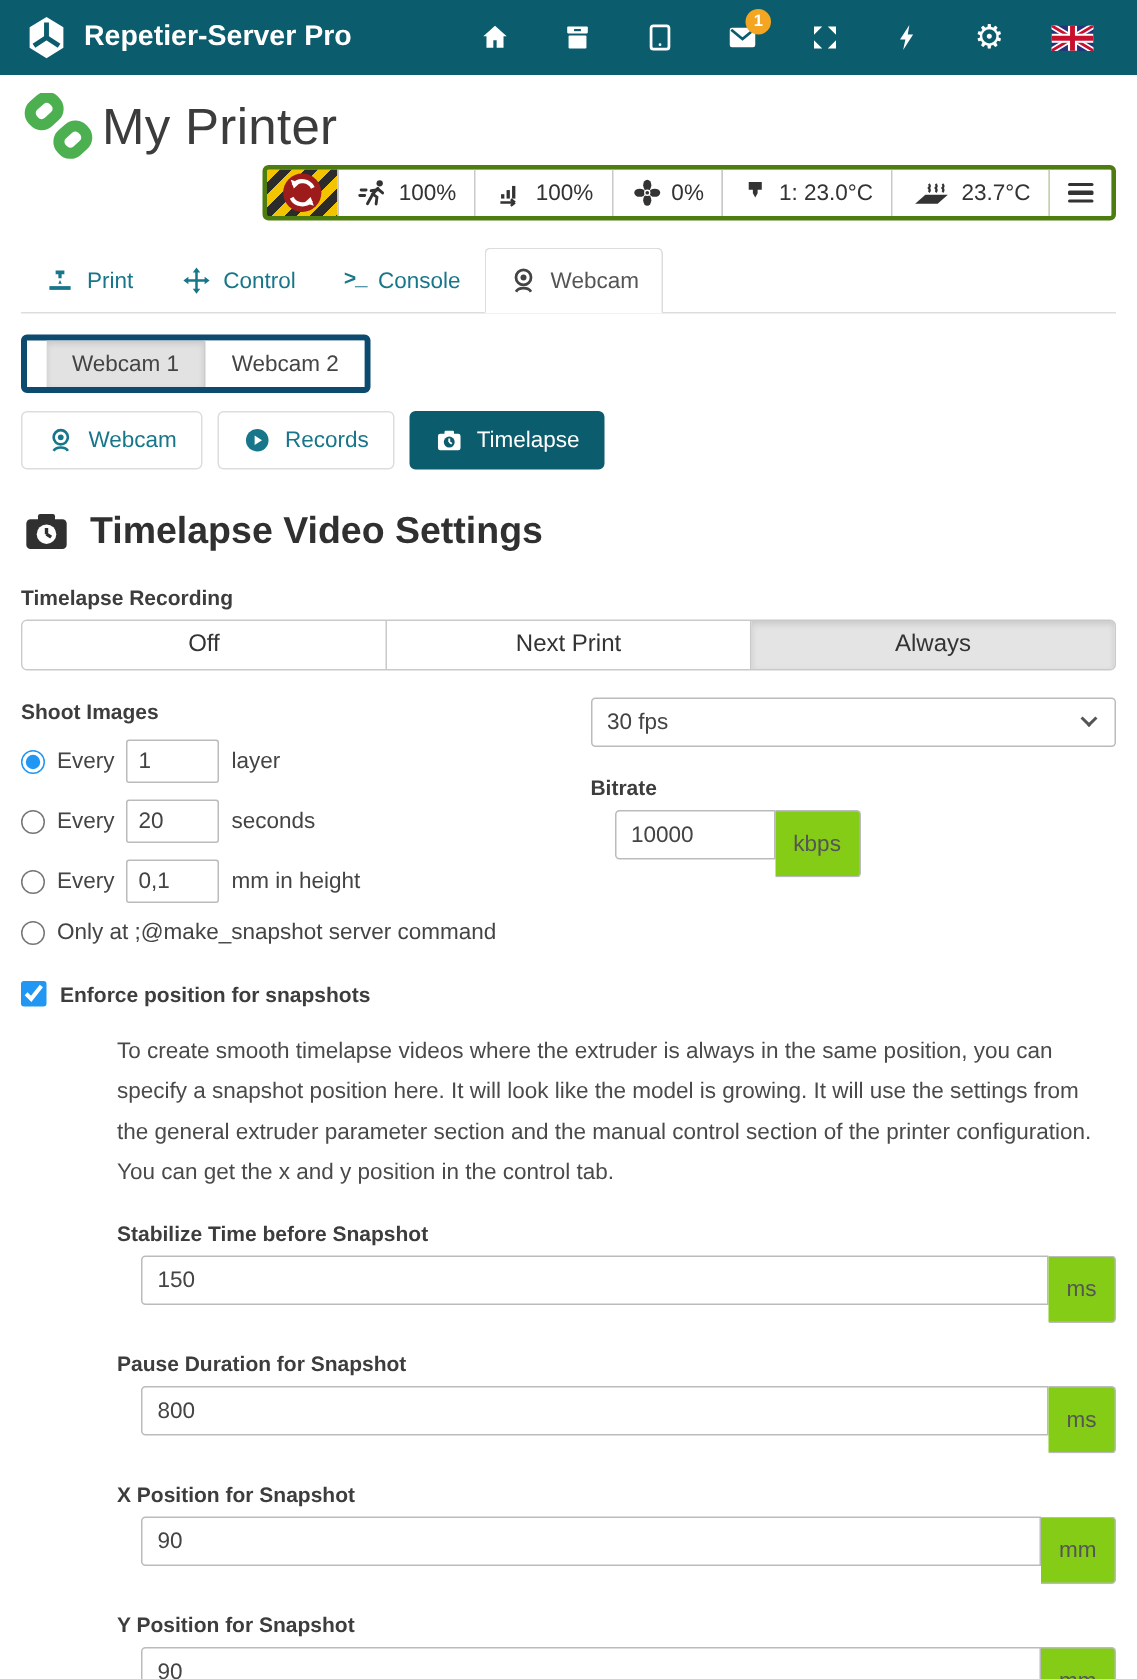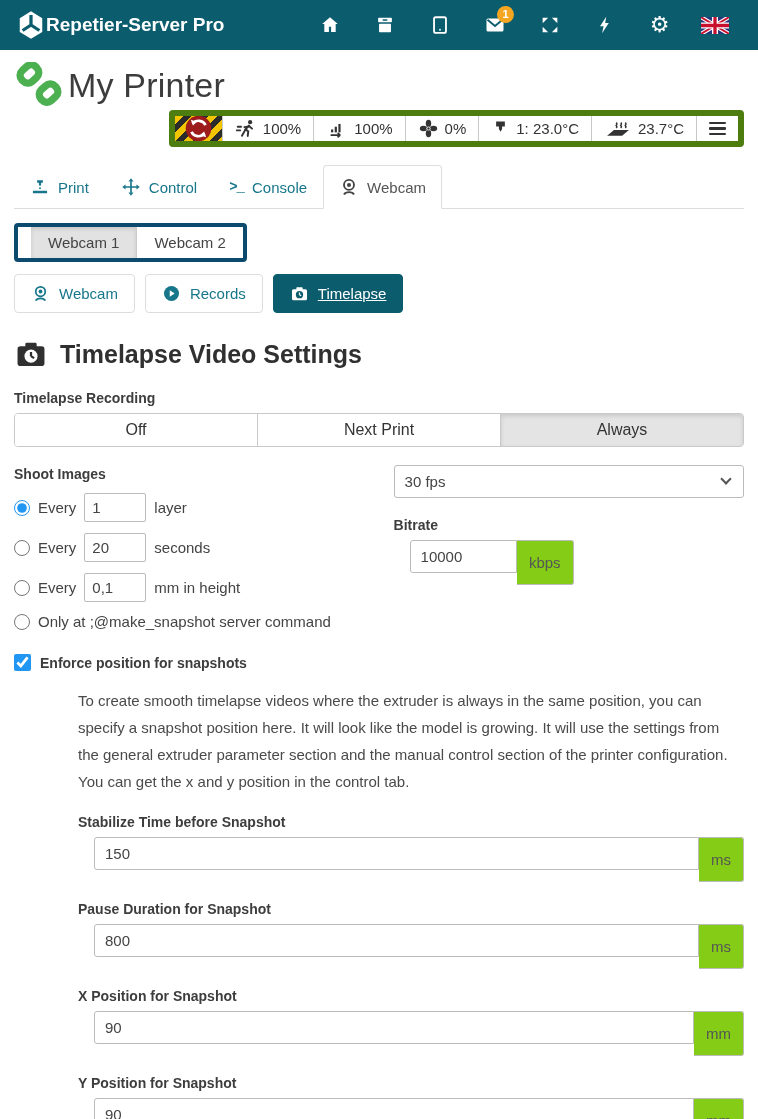--- a/index.html
+++ b/index.html
@@ -7,38 +7,38 @@
   body {
     font-family: "Liberation Sans", sans-serif;
     background: #fff; color: #404040;
     -webkit-font-smoothing: antialiased;
   }
   
   .navbar {
     height: 50px; background: #0b5c6d; display: flex; align-items: center;
     padding: 0 16px; color: #fff;
   }
-  .brand { display: flex; align-items: center; font-size: 19px; font-weight: bold; }
+  .brand { display: flex; align-items: center; gap: 10px; font-size: 19px; font-weight: bold; }
   .nav-icons { margin-left: auto; display: flex; align-items: center; gap: 0; }
   .nav-btn { position: relative; width: 55px; height: 50px; display:flex; align-items:center; justify-content:center; cursor:pointer; }
   .nav-btn svg { display:block; }
   .badge {
     position: absolute; top: 6px; right: 8px; min-width: 17px; height: 17px;
     background: #f4a623; color:#fff; border-radius: 50%;
     font-size: 11px; line-height: 17px; text-align: center; font-weight: bold;
   }
   .gear-glyph { font-size: 22px; color:#fff; line-height: 1; }
   
   .page { padding: 8px 14px 0 14px; }
   .title-row { display: flex; align-items: center; gap: 4px; margin: 4px 0 0 0; }
   .page-title { font-size: 34px; color: #3c3c3c; font-weight: 500; letter-spacing: .2px; }
   
   .status-row { display: flex; justify-content: flex-end; margin-top: 2px; }
   .status-group {
-    display: inline-flex; border: 6px solid #4d7c0f; border-radius: 4px;
+    display: inline-flex; border: 3px solid #4d7c0f; border-radius: 4px;
     overflow: hidden; height: 37px; background:#84cc16;
   }
   .status-seg {
     display: flex; align-items: center; gap: 6px; padding: 0 12px;
     border-left: 1px solid #c9c9c9; font-size: 15px; color:#333; cursor: pointer; background:#fff;
   }
   .status-seg:first-child { border-left: none; }
   .estop {
     width: 47px; padding: 0; justify-content: center;
     background: repeating-linear-gradient(135deg,#f2c500 0 6px,#2b2b2b 6px 12px);
@@ -59,21 +59,21 @@
   .switch-btn { padding: 7px 17px; font-size: 15px; color:#444; background: #fff; cursor: pointer; border-left: 1px solid #ccc; }
   .switch-btn:first-child { border-left: none; }
   .switch-btn.active { background: #e2e2e2; box-shadow: inset 0 2px 4px rgba(0,0,0,.12); }
   
   .view-row { display: flex; gap: 10px; margin-top: 12px; }
   .view-btn {
     display: flex; align-items: center; gap: 9px; padding: 9px 16px;
     border: 1px solid #ddd; border-radius: 4px; background: #fff;
     color: #17768a; font-size: 15px; cursor: pointer;
   }
-  .view-btn.active { background: #0b5c6d; border-color: #0b5c6d; color: #fff; text-decoration: underline; }
+  .view-btn.active { background: #0b5c6d; border-color: #0b5c6d; color: #fff; }
   
   .section-head { display: flex; align-items: center; gap: 12px; margin-top: 24px; color:#303030; }
   .section-head h2 { font-size: 25px; font-weight: bold; }
   
   .field-label { font-weight: bold; font-size: 14px; color: #3d3d3d; margin-top: 19px; }
   .seg-control { display: flex; border: 1px solid #c9c9c9; border-radius: 4px; overflow: hidden; margin-top: 7px; }
   .seg-cell {
     flex: 1; text-align: center; padding: 7px 0; font-size: 16px; color:#333;
     background: #fff; border-left: 1px solid #c9c9c9; cursor: pointer;
   }

